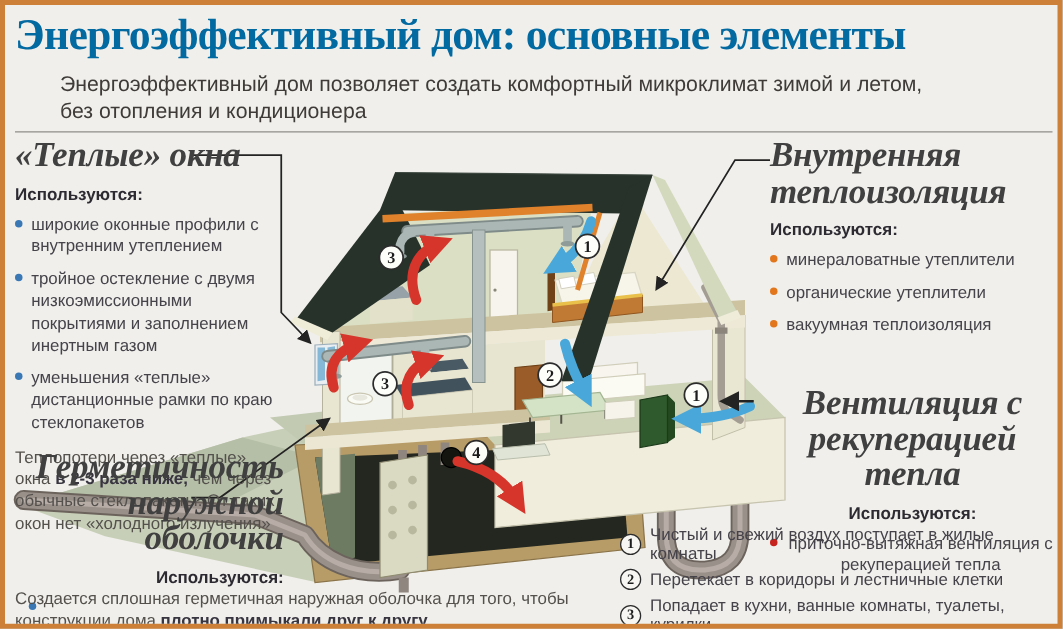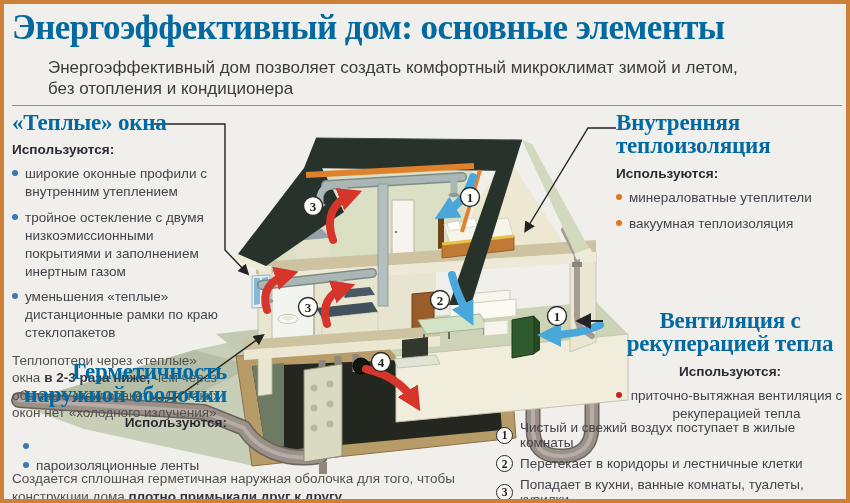--- a/index.html
+++ b/index.html
@@ -17,21 +17,21 @@
     white-space:nowrap;
   }
   .subtitle{
     left:8px; top:53px; width:820px;
     font-size:17px; line-height:1.24; color:#3e3b38;margin-left:36px;
   }
   .divider{ left:8px; top:101px; width:830px; height:1px; background:#908e89; }
   
   .sec h2{
     font-family:"Liberation Serif", serif; font-weight:600;
-    font-size:23px; line-height:1.02; color:#0369a1; letter-spacing:-0.2px;
+    font-size:28px; line-height:1.02; color:#404040; letter-spacing:-0.2px;font-style:italic;
   }
   .used{ margin-top:8px; font-size:13.6px; font-weight:700; color:#2d2a32; }
   .sec ul{ list-style:none; }
   .sec li{ display:flex; gap:7px; margin-top:8px; font-size:13.5px; line-height:1.32; color:#46434b; }
   .dot{ flex:none; width:6px; height:6px; border-radius:50%; margin-top:5px; }
   .sec-windows .dot, .sec-airtight .dot{ background:#3a78b5; }
   .sec-insulation .dot{ background:#e2761c; }
   .sec-ventilation .dot{ background:#c6231f; }
   .note{ margin-top:10px; font-size:13.5px; line-height:1.3; color:#54514d; }
   .note b{ color:#383540; }
@@ -289,20 +289,24 @@
   <section class="abs sec sec-insulation">
     <h2>Внутренняя теплоизоляция</h2>
     <div class="used">Используются:</div>
     <ul>
       <li>
           <span class="dot"></span>
           <span>минераловатные утеплители</span>
         </li>
       <li>
           <span class="dot"></span>
+          <span>органические утеплители</span>
+        </li>
+      <li>
+          <span class="dot"></span>
           <span>вакуумная теплоизоляция</span>
         </li>
     </ul>
   </section>
 
   <section class="abs sec sec-ventilation">
     <h2>Вентиляция с рекуперацией тепла</h2>
     <div class="used">Используются:</div>
     <ul>
       <li>

